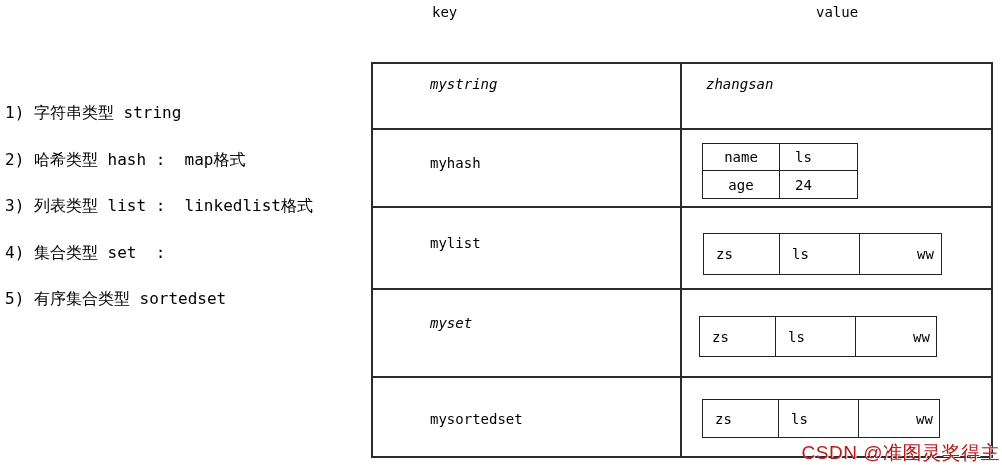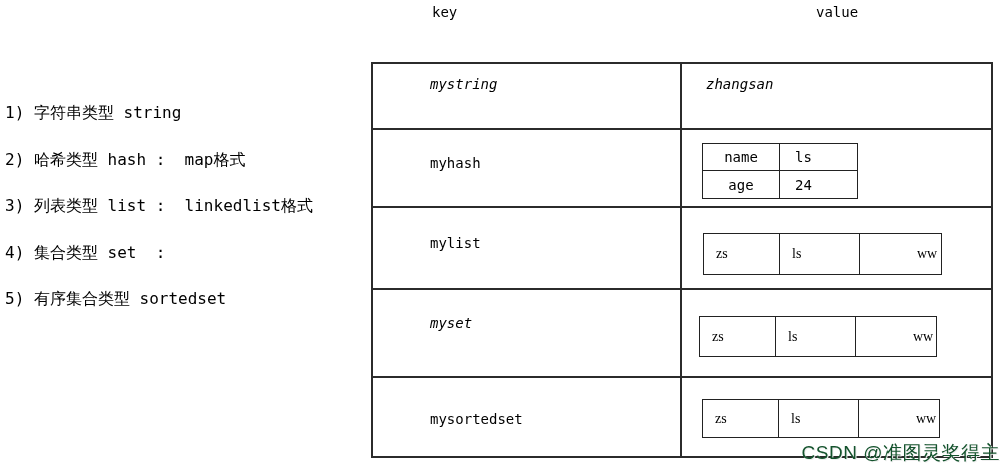--- a/index.html
+++ b/index.html
@@ -88,33 +88,32 @@
     border: 1px solid #222222;
     display: grid;
     grid-template-columns: 76px 80px 1fr;
   }
   .list-table.pos-mylist      { left: 21px; top: 25px; width: 239px; height: 42px; }
   .list-table.pos-myset       { left: 17px; top: 26px; width: 238px; height: 41px; }
   .list-table.pos-mysortedset { left: 20px; top: 21px; width: 238px; height: 39px; }
   .list-item {
     display: flex; align-items: center; padding-left: 12px;
     border-right: 1px solid #222222;
-    font-family: Liberation Serif, serif;
   }
   .list-item:last-child { border-right: none; margin-left: 45px; }
 
   
   .watermark {
     position: absolute;
     right: 2px;
     top: 440px;
     font-family: "Liberation Sans", sans-serif;
     font-size: 19px;
     letter-spacing: 0.5px;
-    color: #14532d;
+    color: #b91c1c;
     text-shadow: 1px 1px 0 #efefef;
     background: transparent;
   }
 </style>
 </head>
 <body>
 
 <div class="canvas">
 
   <div class="notes">

